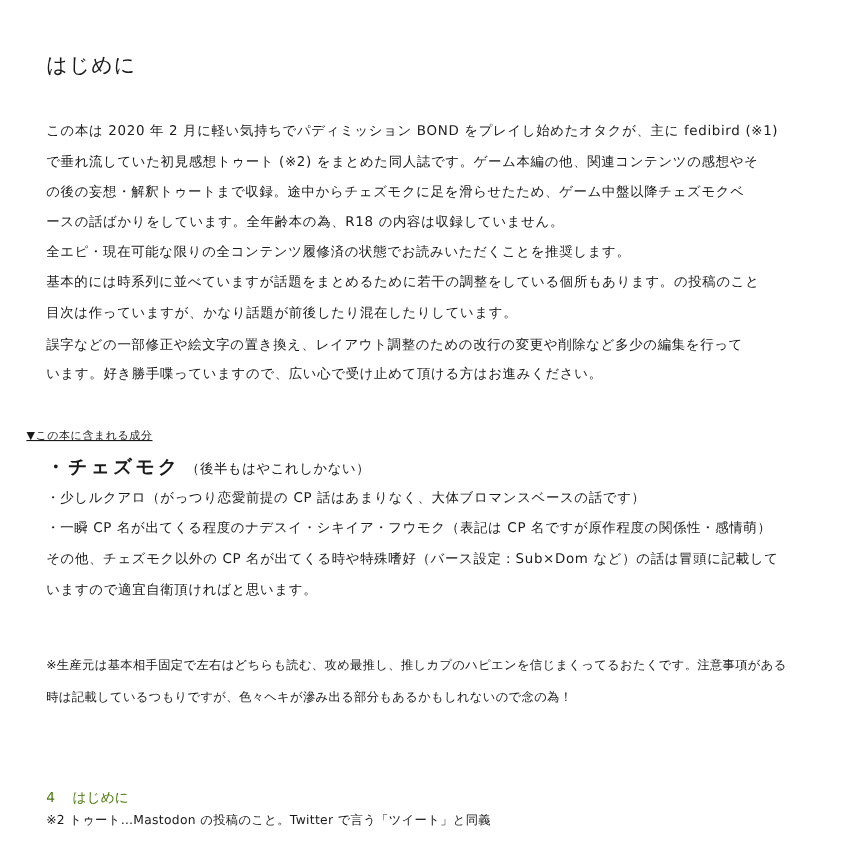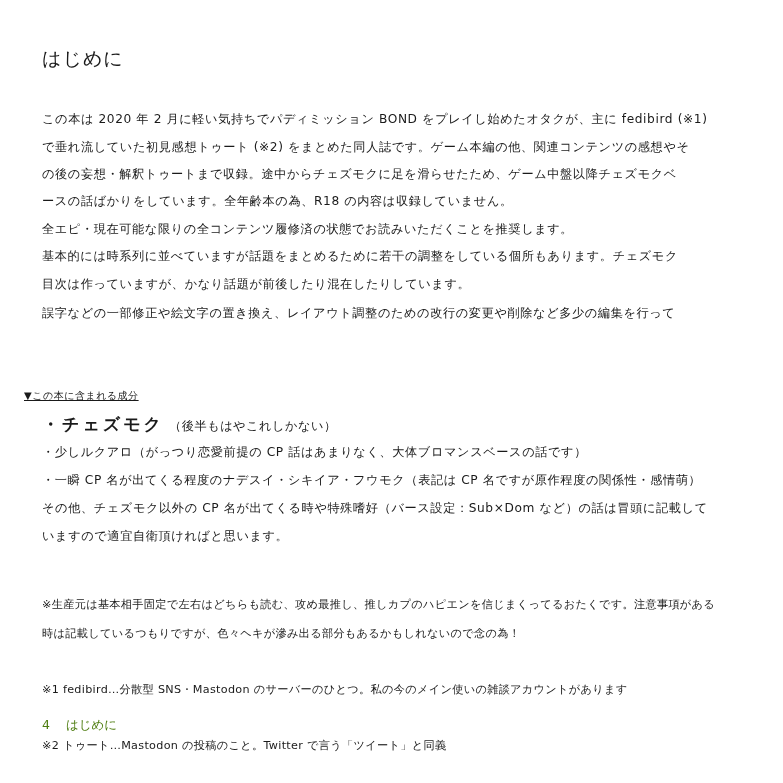--- a/index.html
+++ b/index.html
@@ -35,39 +35,39 @@
 <body>
 
 <div class="page">
   <div class="title">はじめに</div>
 
   <div class="line" style="top:111px">この本は 2020 年 2 月に軽い気持ちでパディミッション BOND をプレイし始めたオタクが、主に fedibird (※1)</div>
   <div class="line" style="top:139px">で垂れ流していた初見感想トゥート (※2) をまとめた同人誌です。ゲーム本編の他、関連コンテンツの感想やそ</div>
   <div class="line" style="top:166px">の後の妄想・解釈トゥートまで収録。途中からチェズモクに足を滑らせたため、ゲーム中盤以降チェズモクベ</div>
   <div class="line" style="top:193px">ースの話ばかりをしています。全年齢本の為、R18 の内容は収録していません。</div>
   <div class="line" style="top:221px">全エピ・現在可能な限りの全コンテンツ履修済の状態でお読みいただくことを推奨します。</div>
-  <div class="line" style="top:248px">基本的には時系列に並べていますが話題をまとめるために若干の調整をしている個所もあります。チェズモク</div>
+  <div class="line" style="top:248px">基本的には時系列に並べていますが話題をまとめるために若干の調整をしている個所もあります。の投稿のこと</div>
   <div class="line" style="top:305px">誤字などの一部修正や絵文字の置き換え、レイアウト調整のための改行の変更や削除など多少の編集を行って</div>
   <div class="line" style="top:276px">目次は作っていますが、かなり話題が前後したり混在したりしています。</div>
+  <div class="line" style="top:332px">います。好き勝手喋っていますので、広い心で受け止めて頂ける方はお進みください。</div>
 
   <div class="section-head">▼この本に含まれる成分</div>
 
   <div class="chezu">
     <span class="big">・チェズモク</span>
     <span class="note">（後半もはやこれしかない）</span>
   </div>
 
   <div class="line" style="top:444px">・少しルクアロ（がっつり恋愛前提の CP 話はあまりなく、大体ブロマンスベースの話です）</div>
   <div class="line" style="top:500px">その他、チェズモク以外の CP 名が出てくる時や特殊嗜好（バース設定：Sub×Dom など）の話は冒頭に記載して</div>
   <div class="line" style="top:472px">・一瞬 CP 名が出てくる程度のナデスイ・シキイア・フウモク（表記は CP 名ですが原作程度の関係性・感情萌）</div>
   <div class="line" style="top:528px">いますので適宜自衛頂ければと思います。</div>
 
   <div class="line small" style="top:557px">※生産元は基本相手固定で左右はどちらも読む、攻め最推し、推しカプのハピエンを信じまくってるおたくです。注意事項がある</div>
   <div class="line small" style="top:586px">時は記載しているつもりですが、色々ヘキが滲み出る部分もあるかもしれないので念の為！</div>
 
-  <div class="line small" style="top:642px">※1 fedibird…分散型 SNS・Mastodon のサーバーのひとつ。私の今のメイン使いの雑談アカウントがあります</div>
   <div class="line small" style="top:698px">※2 トゥート…Mastodon の投稿のこと。Twitter で言う「ツイート」と同義</div>
 
   <div class="footer">
     <span class="num">4</span>
     <span>はじめに</span>
   </div>
 </div>
 
 </body></html>

